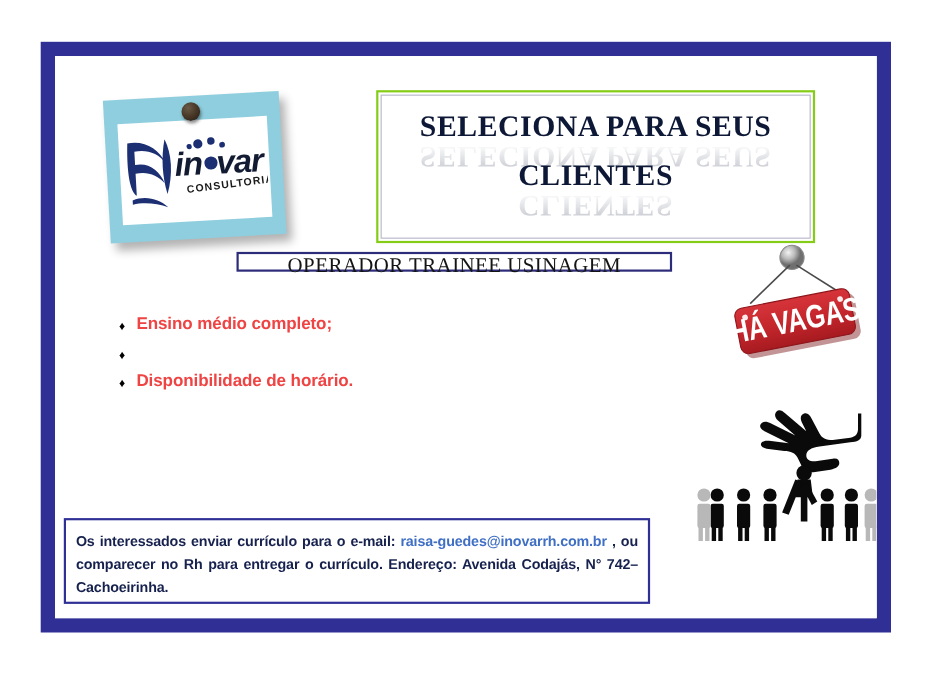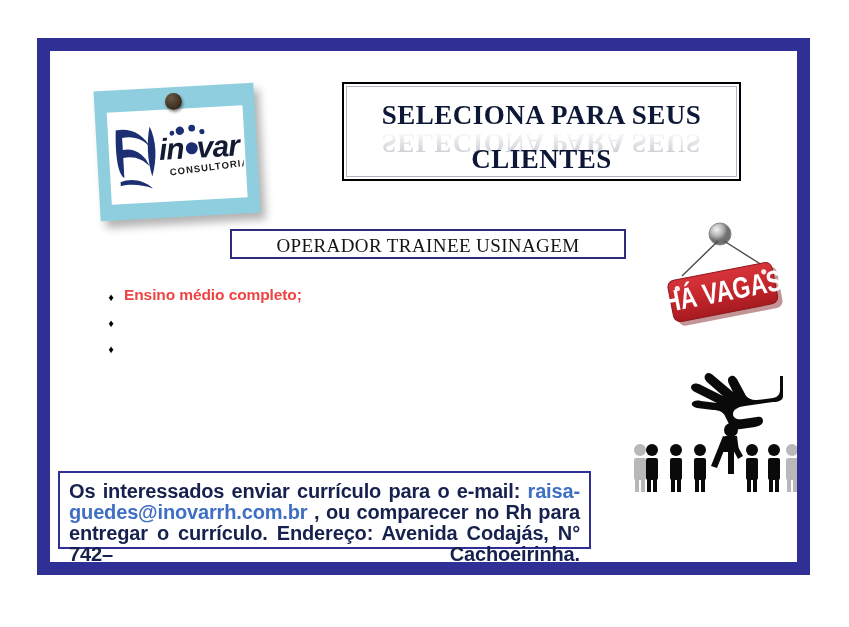--- a/index.html
+++ b/index.html
@@ -51,23 +51,23 @@
     border-radius:50%;
     background:radial-gradient(circle at 35% 30%, #6b5a46 0%, #4a3a2a 45%, #241a12 100%);
     box-shadow:1px 2px 3px rgba(0,0,0,0.45);
     z-index:5;
   }
   .logo-svg{position:absolute;left:14px;top:26px;}
 
   
   .banner{
     position:absolute;left:292px;top:31px;
-    width:399px;height:99px;
-    background:#ffffff;
-    border:2px solid #000000;
+    width:399px;height:139px;
+    background:#ffffff;
+    border:2px solid #84cc16;
     box-sizing:border-box;
     padding:2px;
   }
   .banner-in{
     width:100%;height:100%;
     border:1px solid #b4b4c8;
     box-sizing:border-box;
     position:relative;
     overflow:hidden;
   }
@@ -95,26 +95,26 @@
     transform:scaleY(-1);
     opacity:0.30;
     -webkit-mask-image:linear-gradient(to top, rgba(0,0,0,0) 12%, rgba(0,0,0,0.85) 100%);
     mask-image:linear-gradient(to top, rgba(0,0,0,0) 12%, rgba(0,0,0,0.85) 100%);
   }
   .rf1{top:40px;}
   .rf2{top:84px;}
 
   
   .title-box{
-    position:absolute;left:180px;top:178px;
-    width:396px;height:30px;
+    position:absolute;left:165px;top:178px;
+    width:396px;height:18px;
     border:2px solid #2c2c7a;
     background:#ffffff;
     box-sizing:border-box;
-    display:flex;align-items:flex-end;justify-content:center;
+    display:flex;align-items:flex-start;justify-content:center;
   }
   .title-box span{
     font-family:"Liberation Serif", serif;
     font-size:19px;
     color:#141414;
     letter-spacing:0.4px;
   }
 
   
   .reqs{
@@ -145,21 +145,21 @@
   .contact{
     position:absolute;left:8px;top:420px;
     width:533px;height:78px;
     border:2px solid #2f2f96;
     background:#ffffff;
     box-sizing:border-box;
     padding:8px 9px 6px 9px;
   }
   .contact p{
     margin:0;
-    font-size:20px;
+    font-size:13px;
     font-weight:bold;
     color:#16214e;
     line-height:21px;
     text-align:justify;
     text-justify:inter-word;
     letter-spacing:-0.15px;
   }
   .contact .lineA{text-align:justify;}
   .contact .lineA::after{content:"";display:inline-block;width:100%;}
   .email{color:#3f6fc4;}
@@ -226,20 +226,21 @@
     <div class="reqs">
       <div class="req">
         <div class="bullet">♦</div>
         <div class="req-text">Ensino  médio completo;</div>
       </div>
       <div class="req">
         <div class="bullet">♦</div>
       </div>
       <div class="req">
         <div class="bullet">♦</div>
+        <div class="req-text">Disponibilidade de horário.</div>
       </div>
     </div>
 
     <div class="contact">
       <p class="lineA"><span>Os interessados enviar currículo para o e-mail:</span> <span class="email">raisa-guedes@inovarrh.com.br</span> <span>, ou comparecer no Rh para entregar o</span> <span>currículo. Endereço: Avenida Codajás, N° 742– Cachoeirinha.</span></p>
     </div>
 
     <div class="sign">
       <svg width="130" height="118" viewBox="0 0 130 118">
         <defs>

